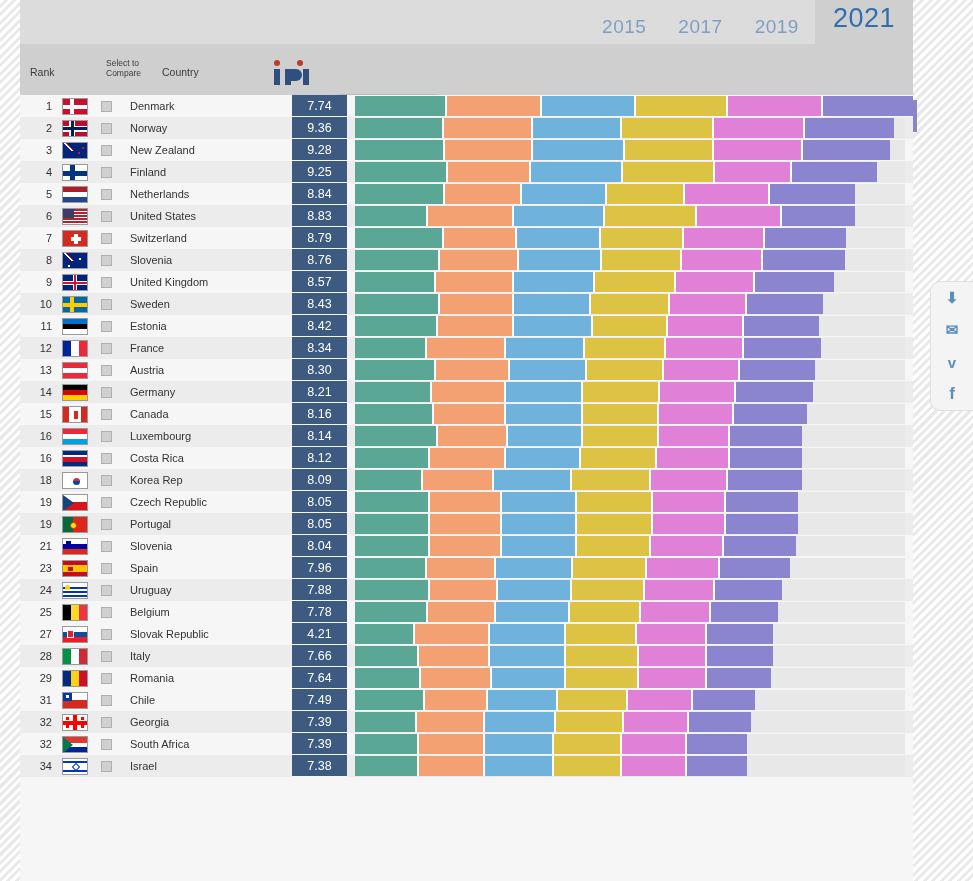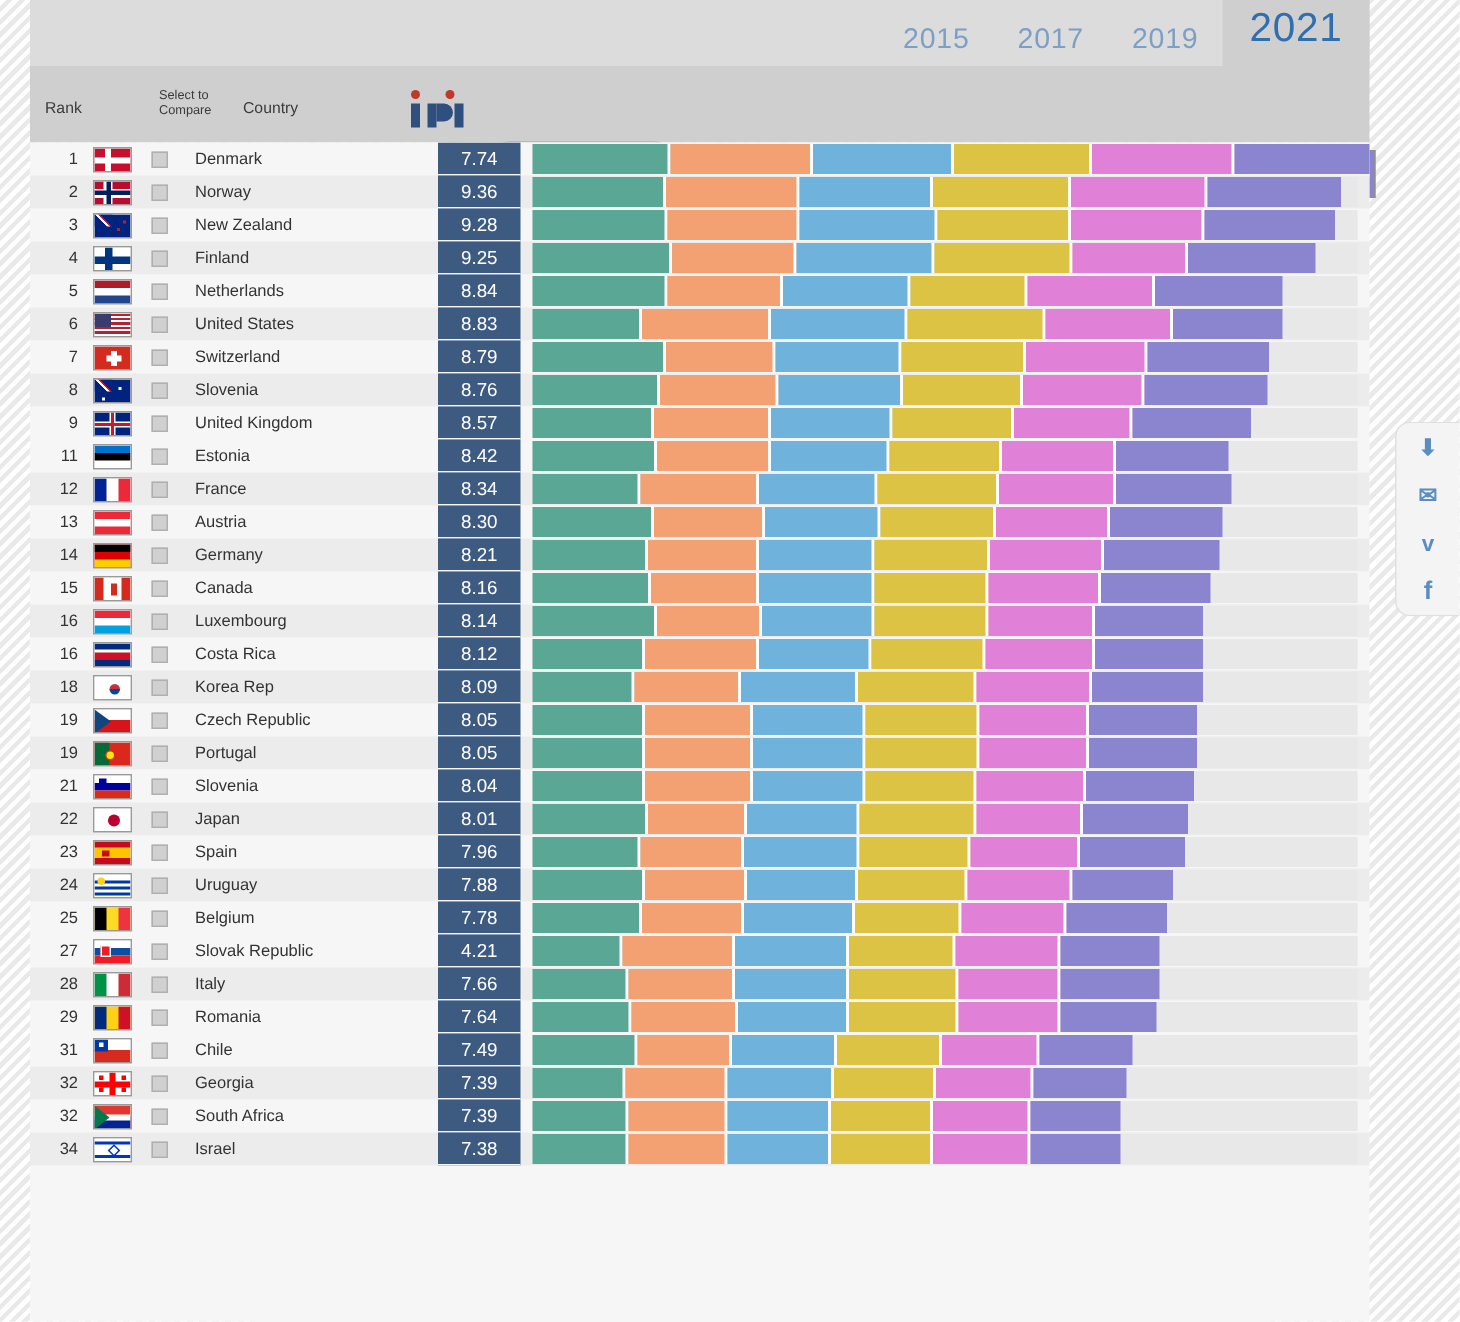--- a/index.html
+++ b/index.html
@@ -392,20 +392,46 @@
             <div class="bar">
               <div class="seg" style="width: 81.2px; background: rgb(91, 167, 149);"></div>
               <div class="seg" style="width: 77.3333px; background: rgb(243, 160, 114);"></div>
               <div class="seg" style="width: 81.2px; background: rgb(111, 178, 220);"></div>
               <div class="seg" style="width: 81.2px; background: rgb(221, 195, 67);"></div>
               <div class="seg" style="width: 79.2667px; background: rgb(225, 128, 215);"></div>
               <div class="seg" style="width: 79.2667px; background: rgb(139, 133, 207);"></div>
             </div>
           </div>
         </div>
+        <div class="row alt">
+          <div class="c-rank">10</div>
+          <div class="c-flag">
+            <div class="flag">
+              <div style="position:absolute;inset:0;background:#006aa7"></div>
+              <div style="position:absolute;left:7px;top:0;bottom:0;width:4px;background:#fecc00"></div>
+              <div style="position:absolute;left:0;right:0;top:6px;height:4px;background:#fecc00"></div>
+            </div>
+          </div>
+          <div class="c-chk">
+            <div class="chk"></div>
+          </div>
+          <div class="c-country">Sweden</div>
+          <div class="c-score">8.43</div>
+          <div class="c-bar">
+            <div class="track"></div>
+            <div class="bar">
+              <div class="seg" style="width: 85.0667px; background: rgb(91, 167, 149);"></div>
+              <div class="seg" style="width: 73.4667px; background: rgb(243, 160, 114);"></div>
+              <div class="seg" style="width: 77.3333px; background: rgb(111, 178, 220);"></div>
+              <div class="seg" style="width: 79.2667px; background: rgb(221, 195, 67);"></div>
+              <div class="seg" style="width: 77.3333px; background: rgb(225, 128, 215);"></div>
+              <div class="seg" style="width: 75.4px; background: rgb(139, 133, 207);"></div>
+            </div>
+          </div>
+        </div>
         <div class="row norm">
           <div class="c-rank">11</div>
           <div class="c-flag">
             <div class="flag">
               <div style="position:absolute;inset:0;background:#fff"></div>
               <div style="position:absolute;left:0;right:0;top:0;height:5px;background:#0072ce"></div>
               <div style="position:absolute;left:0;right:0;top:5px;height:5px;background:#000"></div>
             </div>
           </div>
           <div class="c-chk">
@@ -680,45 +706,20 @@
             <div class="bar">
               <div class="seg" style="width: 75.4px; background: rgb(91, 167, 149);"></div>
               <div class="seg" style="width: 71.5333px; background: rgb(243, 160, 114);"></div>
               <div class="seg" style="width: 75.4px; background: rgb(111, 178, 220);"></div>
               <div class="seg" style="width: 73.4667px; background: rgb(221, 195, 67);"></div>
               <div class="seg" style="width: 73.4667px; background: rgb(225, 128, 215);"></div>
               <div class="seg" style="width: 71.5333px; background: rgb(139, 133, 207);"></div>
             </div>
           </div>
         </div>
-        <div class="row alt">
-          <div class="c-rank">22</div>
-          <div class="c-flag">
-            <div class="flag">
-              <div style="position:absolute;inset:0;background:#fff"></div>
-              <div style="position:absolute;left:9px;top:4px;width:8px;height:8px;border-radius:50%;background:#bc002d"></div>
-            </div>
-          </div>
-          <div class="c-chk">
-            <div class="chk"></div>
-          </div>
-          <div class="c-country">Japan</div>
-          <div class="c-score">8.01</div>
-          <div class="c-bar">
-            <div class="track"></div>
-            <div class="bar">
-              <div class="seg" style="width: 77.3333px; background: rgb(91, 167, 149);"></div>
-              <div class="seg" style="width: 65.7333px; background: rgb(243, 160, 114);"></div>
-              <div class="seg" style="width: 75.4px; background: rgb(111, 178, 220);"></div>
-              <div class="seg" style="width: 77.3333px; background: rgb(221, 195, 67);"></div>
-              <div class="seg" style="width: 71.5333px; background: rgb(225, 128, 215);"></div>
-              <div class="seg" style="width: 69.6px; background: rgb(139, 133, 207);"></div>
-            </div>
-          </div>
-        </div>
         <div class="row norm">
           <div class="c-rank">23</div>
           <div class="c-flag">
             <div class="flag">
               <div style="position:absolute;inset:0;background:#ffc400"></div>
               <div style="position:absolute;left:0;right:0;top:0;height:4px;background:#c60b1e"></div>
               <div style="position:absolute;left:0;right:0;bottom:0;height:4px;background:#c60b1e"></div>
               <div style="position:absolute;left:5px;top:6px;width:5px;height:4px;background:#c60b1e"></div>
             </div>
           </div>

